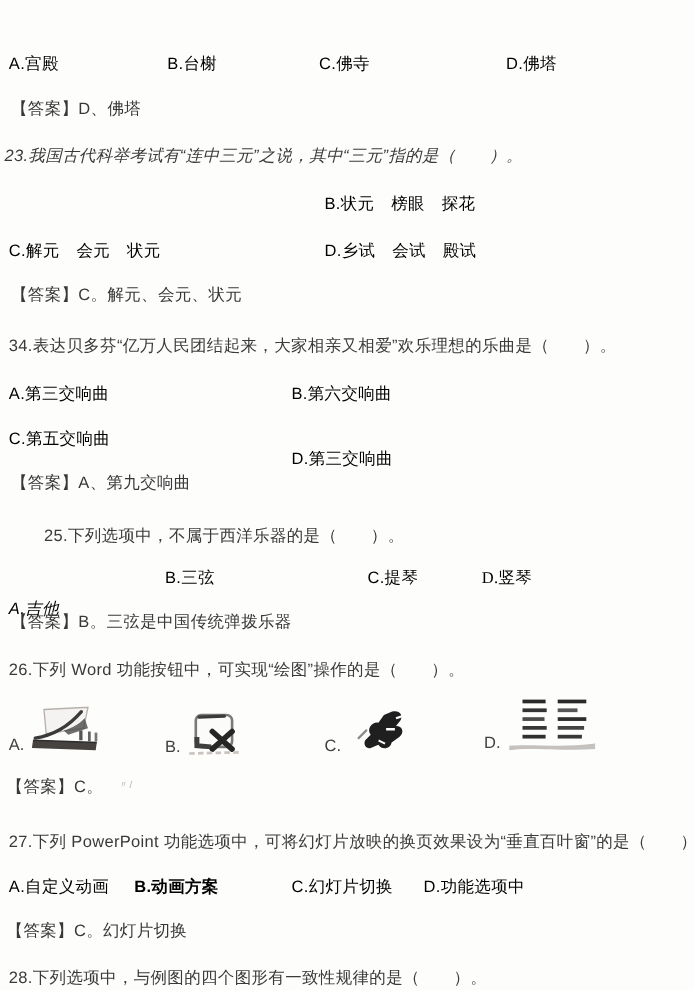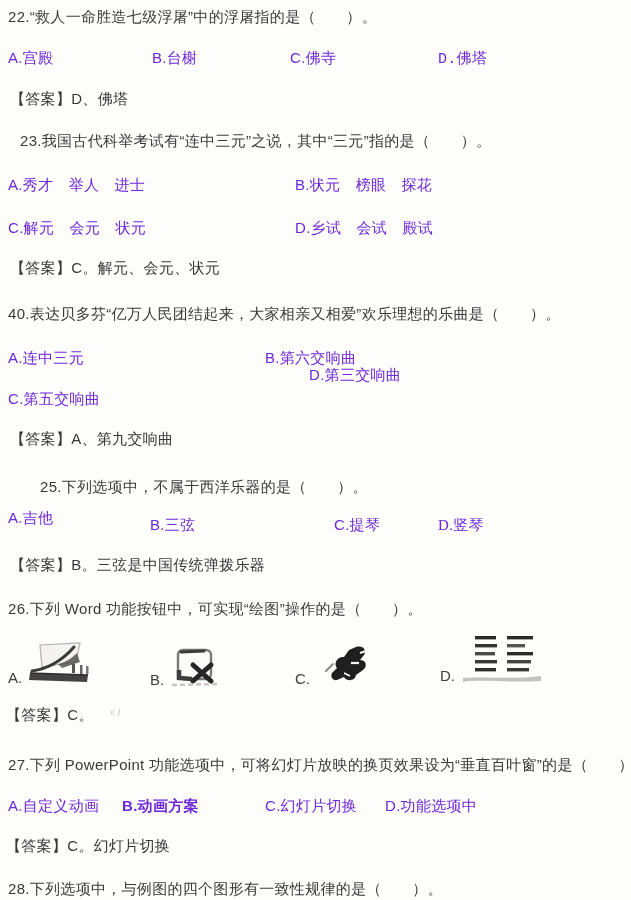--- a/index.html
+++ b/index.html
@@ -10,55 +10,53 @@
     color:#3c3c3c;
     overflow:hidden;
   }
   .page{
     position:relative;
     width:631px;height:900px;
     background:#fdfdfc;
   }
   .abs{position:absolute;white-space:nowrap;}
   .stem{font-size:15px;letter-spacing:0.3px;color:#3a3a3a;}
-  .opt{font-size:15px;letter-spacing:0.3px;color:#6d28d9;}
+  .opt{font-size:15px;letter-spacing:0.3px;color:#000000;}
   .ans{font-size:15px;letter-spacing:0.3px;color:#383838;}
   .icon-opt{display:flex;align-items:flex-end;gap:6px;}
   .icon-label{font-size:15px;color:#404040;}
   .ans-note{font-size:9px;color:#b9b2ac;margin-left:14px;vertical-align:4px;letter-spacing:1px;}
   svg{display:block;}
 </style>
 </head>
 <body>
 
 <div class="page">
 
-  <div class="abs stem" style="left:8px;top:8px;">22.“救人一命胜造七级浮屠”中的浮屠指的是（　　）。</div>
   <div class="abs opt" style="left:8px;top:49px;">A.宫殿</div>
   <div class="abs opt" style="left:152px;top:49px;">B.台榭</div>
   <div class="abs opt" style="left:290px;top:49px;">C.佛寺</div>
-  <div class="abs opt" style="left:438px;top:49px;font-family:Liberation Mono, monospace;">D.佛塔</div>
+  <div class="abs opt" style="left:460px;top:49px;">D.佛塔</div>
   <div class="abs ans" style="left:10px;top:90px;">【答案】D、佛塔</div>
 
-  <div class="abs stem" style="left:20px;top:132px;">23.我国古代科举考试有“连中三元”之说，其中“三元”指的是（　　）。</div>
-  <div class="abs opt" style="left:8px;top:176px;">A.秀才　举人　进士</div>
+  <div class="abs stem" style="left:4px;top:132px;font-style:italic;">23.我国古代科举考试有“连中三元”之说，其中“三元”指的是（　　）。</div>
   <div class="abs opt" style="left:8px;top:219px;">C.解元　会元　状元</div>
   <div class="abs opt" style="left:295px;top:176px;">B.状元　榜眼　探花</div>
   <div class="abs ans" style="left:10px;top:259px;">【答案】C。解元、会元、状元</div>
   <div class="abs opt" style="left:295px;top:219px;">D.乡试　会试　殿试</div>
 
-  <div class="abs stem" style="left:8px;top:305px;">40.表达贝多芬“亿万人民团结起来，大家相亲又相爱”欢乐理想的乐曲是（　　）。</div>
-  <div class="abs opt" style="left:8px;top:349px;">A.连中三元</div>
+  <div class="abs stem" style="left:8px;top:305px;">34.表达贝多芬“亿万人民团结起来，大家相亲又相爱”欢乐理想的乐曲是（　　）。</div>
+  <div class="abs opt" style="left:8px;top:349px;">A.第三交响曲</div>
   <div class="abs opt" style="left:265px;top:349px;">B.第六交响曲</div>
   <div class="abs opt" style="left:8px;top:390px;">C.第五交响曲</div>
-  <div class="abs opt" style="left:265px;top:366px;margin-left:44px;">D.第三交响曲</div>
+  <div class="abs opt" style="left:265px;top:408px;">D.第三交响曲</div>
   <div class="abs ans" style="left:10px;top:430px;">【答案】A、第九交响曲</div>
 
   <div class="abs stem" style="left:8px;top:478px;margin-left:32px;">25.下列选项中，不属于西洋乐器的是（　　）。</div>
-  <div class="abs opt" style="left:8px;top:509px;">A.吉他</div>
+  <div class="abs opt" style="left:8px;top:544px;font-style:italic;">A.吉他</div>
   <div class="abs opt" style="left:150px;top:516px;">B.三弦</div>
   <div class="abs opt" style="left:294px;top:516px;margin-left:40px;">C.提琴</div>
   <div class="abs opt" style="left:438px;top:516px;font-family:Liberation Serif, serif;">D.竖琴</div>
   <div class="abs ans" style="left:10px;top:556px;">【答案】B。三弦是中国传统弹拨乐器</div>
 
   <div class="abs stem" style="left:8px;top:600px;">26.下列 Word 功能按钮中，可实现“绘图”操作的是（　　）。</div>
 
   <div class="abs icon-opt" style="left:8px;top:642px;">
     <span class="icon-label">A.</span>
     <span>

